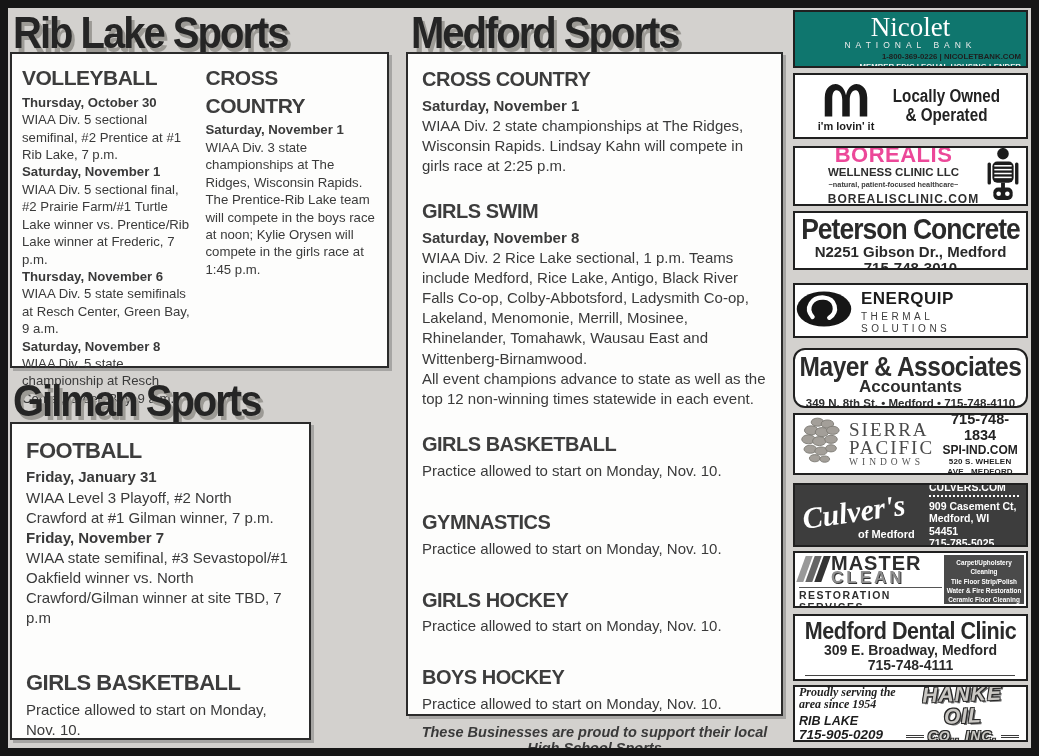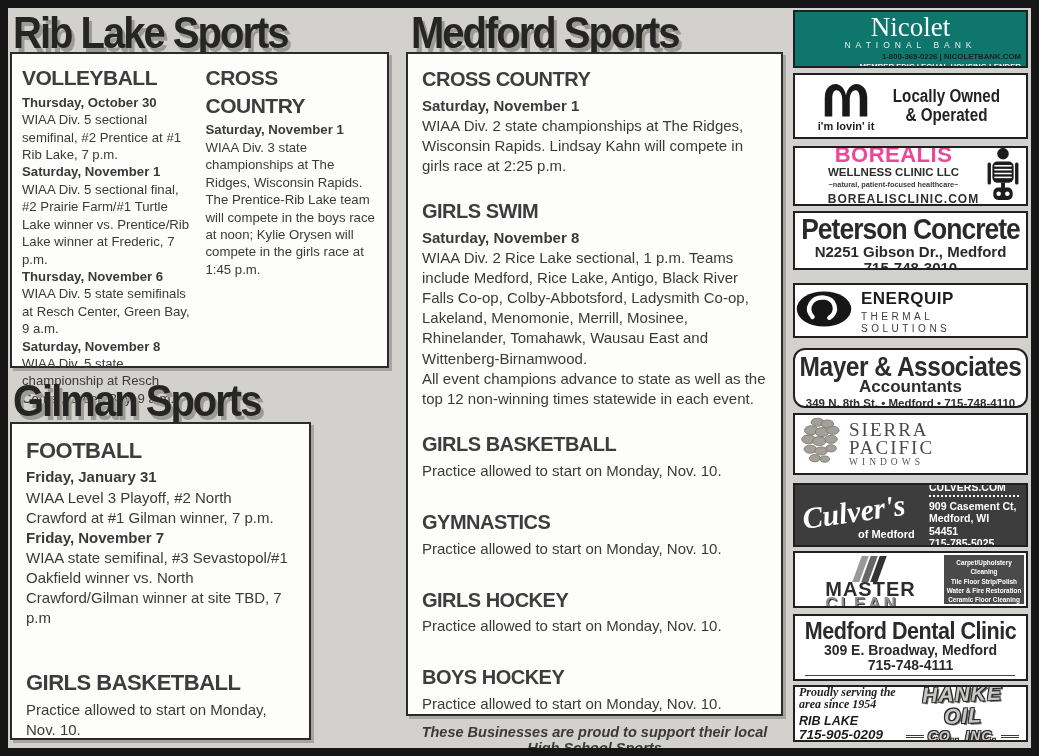--- a/index.html
+++ b/index.html
@@ -89,21 +89,21 @@
   .cul-script{position:absolute;left:2px;top:8px;font-family:"Liberation Serif",serif;
               font-style:italic;font-weight:bold;font-size:30px;transform:rotate(-8deg);white-space:nowrap;}
   .cul-sub{position:absolute;left:58px;bottom:3px;font-size:11px;font-weight:bold;}
   .cul-right{width:92px;text-align:left;}
   .cul-web{font-size:10.5px;font-weight:bold;line-height:12px;}
   .cul-dots{border-bottom:2px dotted #fff;margin:2px 0 3px 0;width:90px;}
   .cul-line{font-size:10.5px;font-weight:bold;line-height:12.5px;}
 
   .ad-master{top:551px;height:57px;}
   .mas-left{position:absolute;left:0;top:0;right:84px;bottom:0;padding:3px 0 0 4px;}
-  .mas-row{display:flex;align-items:center;flex-direction:column;}
+  .mas-row{display:flex;}
   .stripes{display:flex;margin-right:3px;margin-left:2px;}
   .stripe{width:7px;height:26px;margin-right:2px;transform:skewX(-20deg);}
   .s1{background:#999;} .s2{background:#666;} .s3{background:#333;}
   .mas-names{line-height:1;}
   .mas-n1{font-size:20px;font-weight:bold;letter-spacing:1px;color:#2d2d2d;line-height:15px;}
   .mas-n2{font-size:17px;font-weight:bold;letter-spacing:3px;color:#8d8d8d;line-height:14px;
           text-shadow:1px 1px 0 #333;}
   .mas-sub{font-size:10.5px;font-weight:bold;letter-spacing:1.5px;color:#2d2d2d;line-height:12px;border-top:1.5px solid #555;margin-top:2px;padding-top:1px;}
   .mas-panel{position:absolute;right:2px;top:2px;width:80px;bottom:2px;background:#4a4a4a;
              color:#fff;text-align:center;padding-top:3px;}
@@ -309,20 +309,25 @@
           <ellipse cx="17" cy="48" rx="6" ry="4"></ellipse>
             <ellipse cx="28" cy="49" rx="5.5" ry="3.5"></ellipse>
         </g>
       </svg>
     </span>
     <div class="sie-names">
       <div class="sie-n1">SIERRA</div>
       <div class="sie-n2">PACIFIC</div>
       <div class="sie-n3">WINDOWS</div>
     </div>
+    <div class="sie-right">
+      <div class="sie-phone">715-748-1834</div>
+      <div class="sie-web">SPI-IND.COM</div>
+      <div class="sie-addr">520 S. WHELEN AVE., MEDFORD</div>
+    </div>
   </div>
 
   <div class="ad ad-culvers">
     <div class="cul-left">
       <div class="cul-script">Culver's</div>
       <div class="cul-sub">of Medford</div>
     </div>
     <div class="cul-right">
       <div class="cul-web">CULVERS.COM</div>
       <div class="cul-dots"></div>

